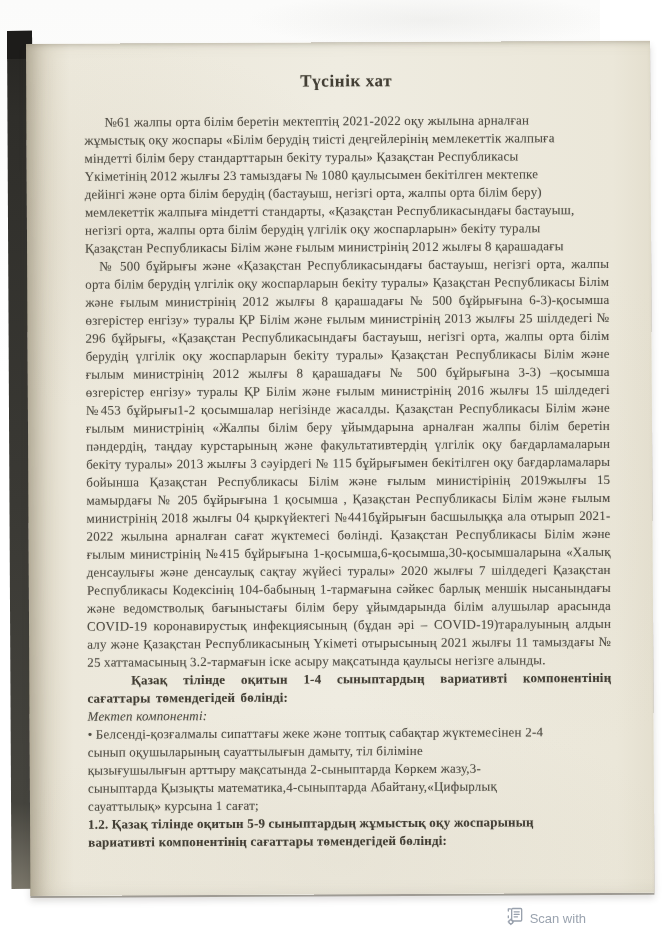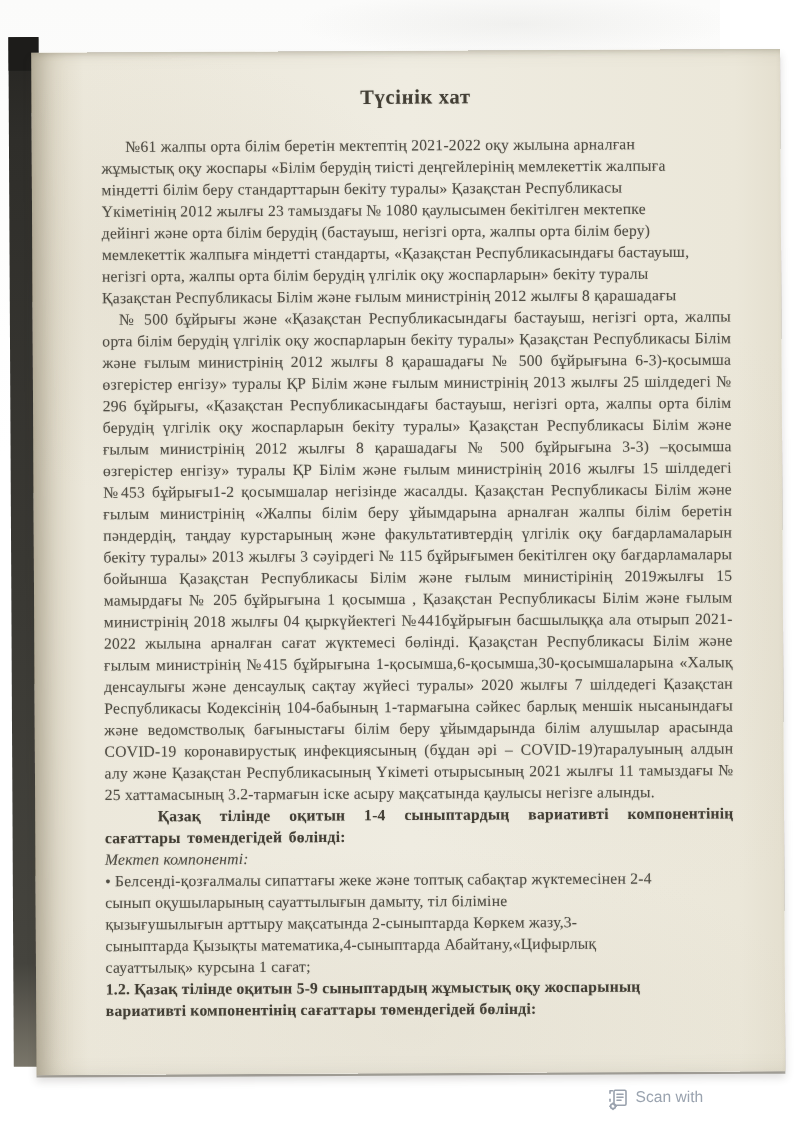--- a/index.html
+++ b/index.html
@@ -103,21 +103,21 @@
     font-weight: bold;
     color: var(--heading-ink, #433f35);
     text-align: left;
   }
   
   .watermark {
     position: absolute;
     right: 14px;
     bottom: 24px;
     display: flex;
-    align-items: flex-start;
+    align-items: flex-end;
     gap: 5px;
     font-family: "Liberation Sans", sans-serif;
     font-size: 13px;
     color: var(--watermark, #9aa3af);
   }
   .watermark svg { display: block; }
 </style>
 </head>
 <body>
 

